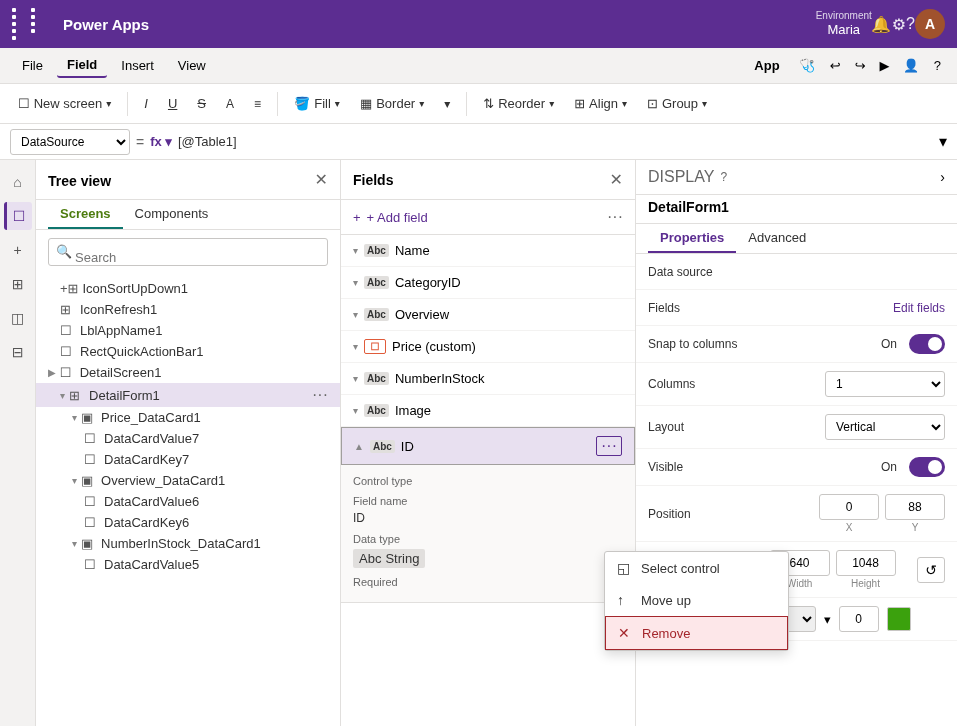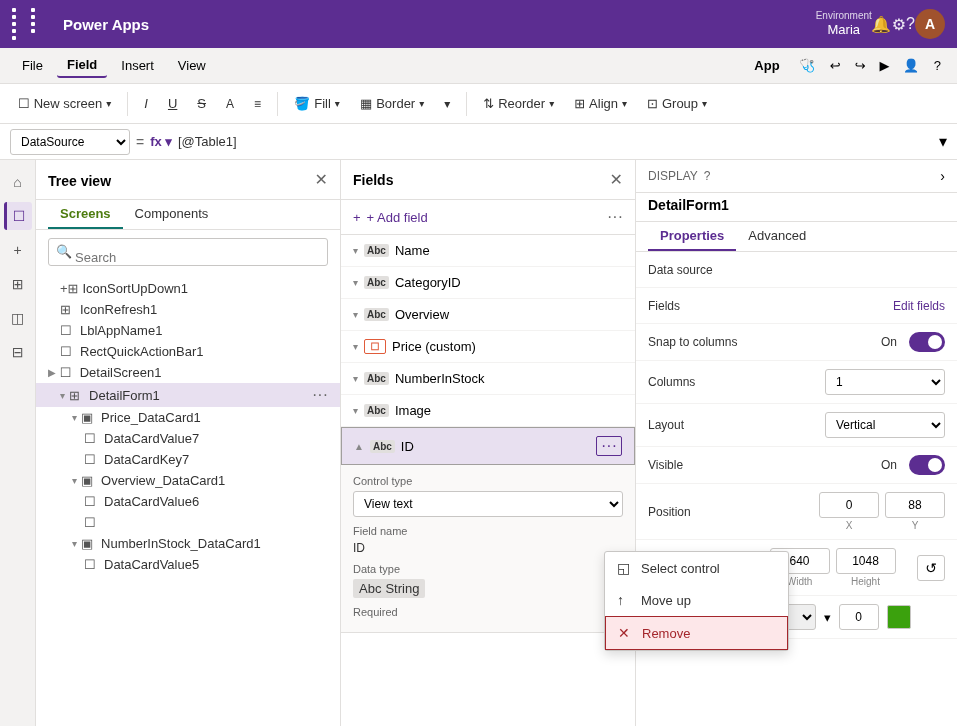--- a/index.html
+++ b/index.html
@@ -234,21 +234,21 @@
     .props-panel {
       flex: 1;
       display: flex;
       flex-direction: column;
       background: #fff;
     }
     .props-header {
       display: flex; align-items: center; padding: 8px 12px;
       border-bottom: 1px solid #e1dfdd;
     }
-    .props-display-label { font-size: 12px; color: #666; text-transform: uppercase; margin-right: 6px; }
+    .props-display-label { font-size: 16px; color: #666; text-transform: uppercase; margin-right: 6px; }
     .props-help { font-size: 12px; color: #666; cursor: pointer; }
     .props-expand { margin-left: auto; cursor: pointer; font-size: 14px; }
     .props-form-name { font-size: 14px; font-weight: 600; padding: 4px 12px 8px; border-bottom: 1px solid #e1dfdd; }
     .props-tabs { display: flex; padding: 0 12px; border-bottom: 1px solid #e1dfdd; }
     .props-tab {
       padding: 6px 12px; cursor: pointer; font-size: 13px; color: #333;
       border-bottom: 2px solid transparent;
     }
     .props-tab.active { color: #5c2d91; border-bottom: 2px solid #5c2d91; font-weight: 600; }
     .props-content { flex: 1; overflow-y: auto; padding: 0; }
@@ -478,20 +478,21 @@
         <span class="tree-item-label">Overview_DataCard1</span>
       </div>
 
       <div class="tree-item tree-item-indent3">
         <span class="tree-item-icon">☐</span>
         <span class="tree-item-label">DataCardValue6</span>
       </div>
 
       <div class="tree-item tree-item-indent3">
         <span class="tree-item-icon">☐</span>
+        <span class="tree-item-label">DataCardKey6</span>
       </div>
 
       <div class="tree-item tree-item-indent2">
         <span class="chevron">▾</span>
         <span class="tree-item-icon">▣</span>
         <span class="tree-item-label">NumberInStock_DataCard1</span>
       </div>
 
       <div class="tree-item tree-item-indent3">
         <span class="tree-item-icon">☐</span>
@@ -550,23 +551,20 @@
 
       <div class="field-item selected" style="border: 1px solid #a19f9d;">
         <span class="field-chevron">▲</span>
         <span class="field-type-icon">Abc</span>
         <span class="field-name">ID</span>
         <span class="field-dots highlighted" style="border: 1px solid #5c2d91; padding: 0 4px; border-radius: 2px;">···</span>
       </div>
 
       <div class="field-detail">
         <div class="field-detail-label">Control type</div>
-        <select class="field-detail-select">
-          <option>View text</option>
-        </select>
         <div style="margin-top: 8px;">
           <div class="field-detail-label">Field name</div>
           <div class="field-detail-value">ID</div>
         </div>
         <div>
           <div class="field-detail-label">Data type</div>
           <div class="field-detail-type-icon">
             <span>Abc</span>
             <span>String</span>
           </div>

